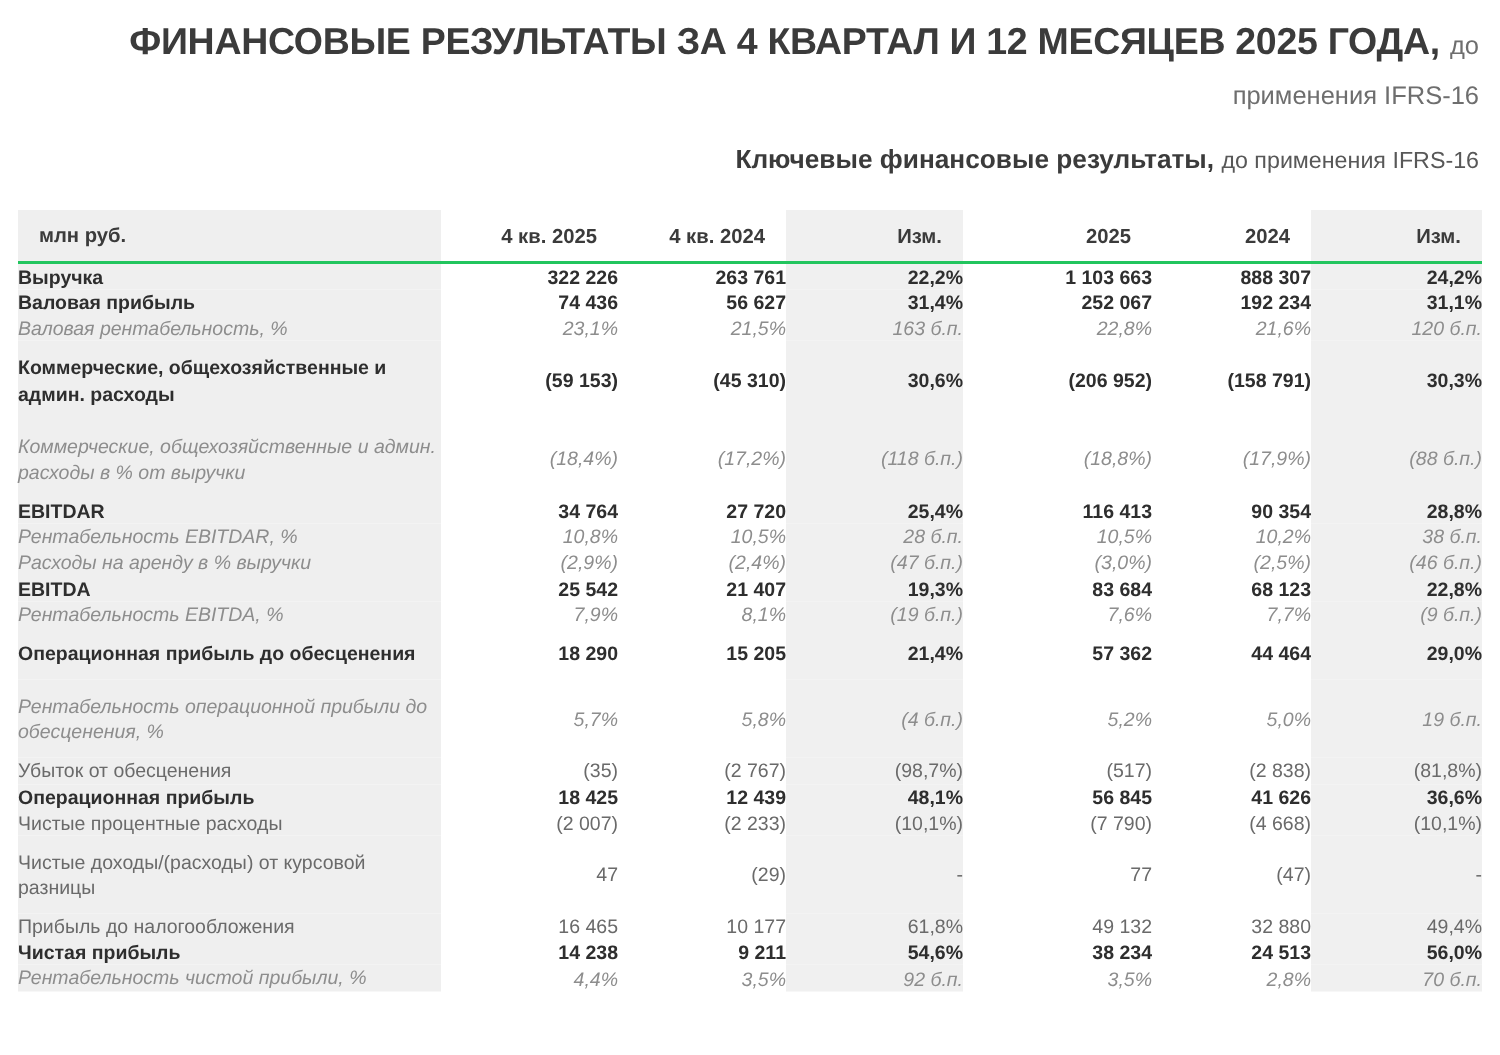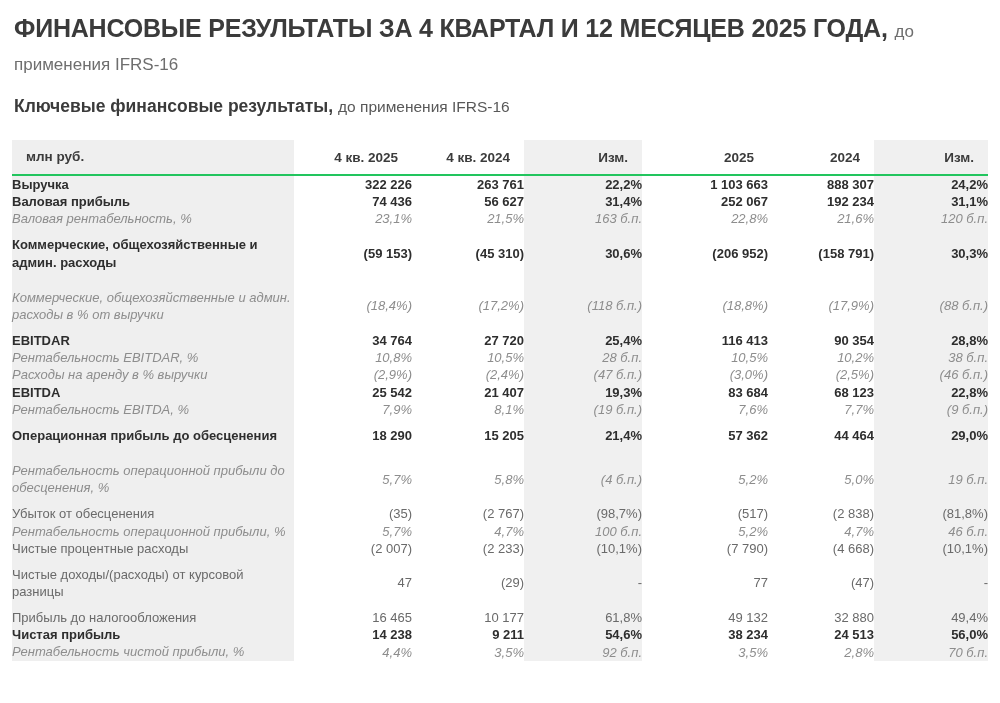--- a/index.html
+++ b/index.html
@@ -13,20 +13,21 @@
     height: 703px;
     font-family: "Liberation Sans", sans-serif;
     color: #3a3a3a;
     overflow: hidden;
     position: relative;
   }
 
   
   #title-block {
     padding: 12px 14px 0 14px;
+    text-align: right;
   }
   .doc-title {
     font-size: 25px;
     font-weight: bold;
     line-height: 1.30;
     letter-spacing: -0.2px;
     color: #3b3b3b;
     margin: 0;
     text-transform: uppercase;
   }
@@ -281,28 +282,28 @@
         </tr>
         <tr class="r-plain">
           <td class="lbl">Убыток от обесценения</td>
           <td class="num">(35)</td>
           <td class="num">(2 767)</td>
           <td class="chg">(98,7%)</td>
           <td class="num">(517)</td>
           <td class="num">(2 838)</td>
           <td class="chg">(81,8%)</td>
         </tr>
-        <tr class="r-italic">
-          <td class="lbl">Рентабельность операционной прибыли, %</td>
-          <td class="num">5,7%</td>
-          <td class="num">4,7%</td>
-          <td class="chg">100 б.п.</td>
-          <td class="num">5,2%</td>
-          <td class="num">4,7%</td>
-          <td class="chg">46 б.п.</td>
+        <tr class="r-bold">
+          <td class="lbl">Операционная прибыль</td>
+          <td class="num">18 425</td>
+          <td class="num">12 439</td>
+          <td class="chg">48,1%</td>
+          <td class="num">56 845</td>
+          <td class="num">41 626</td>
+          <td class="chg">36,6%</td>
         </tr>
         <tr class="r-plain">
           <td class="lbl">Чистые процентные расходы</td>
           <td class="num">(2 007)</td>
           <td class="num">(2 233)</td>
           <td class="chg">(10,1%)</td>
           <td class="num">(7 790)</td>
           <td class="num">(4 668)</td>
           <td class="chg">(10,1%)</td>
         </tr>

